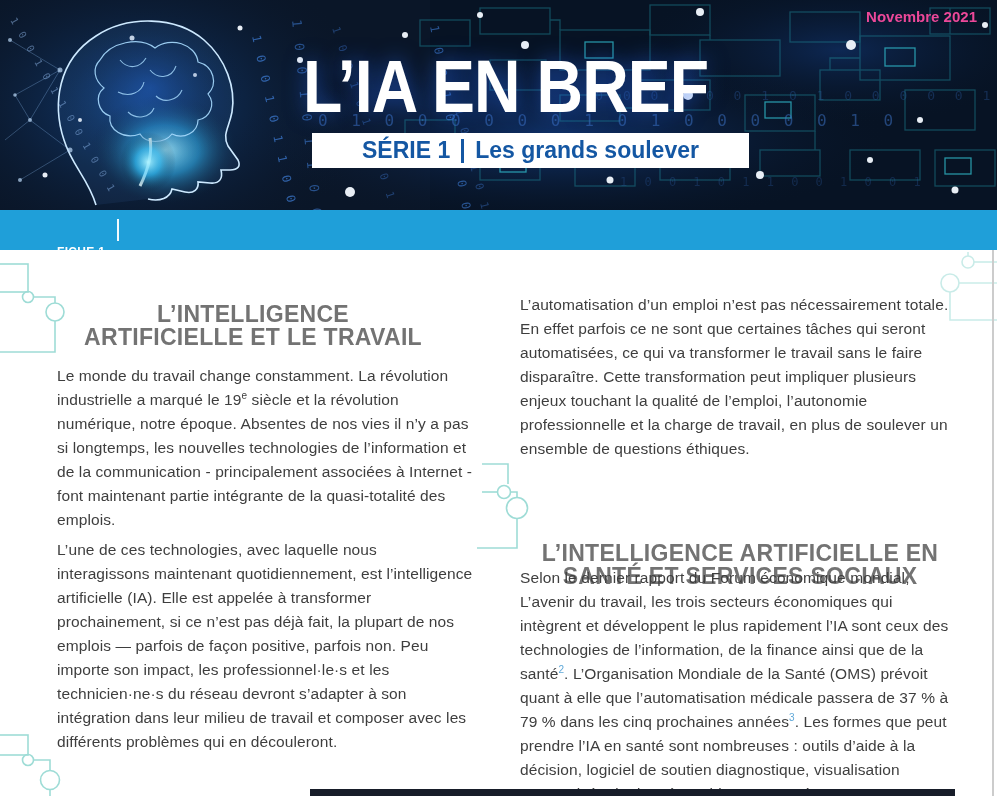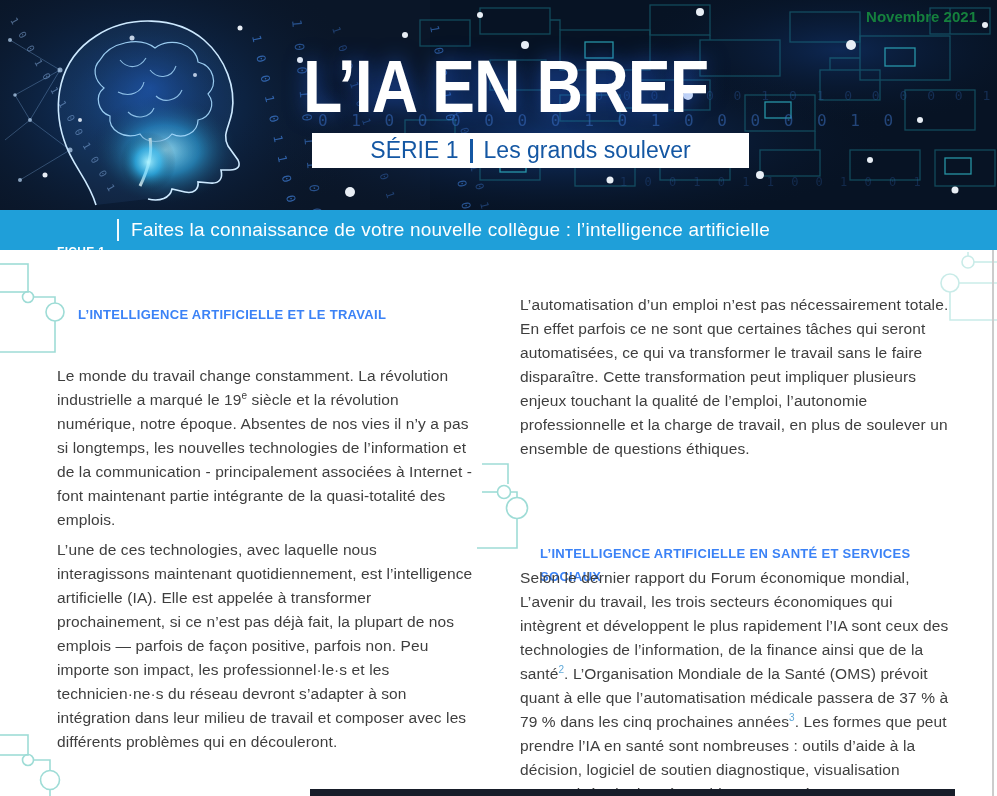--- a/index.html
+++ b/index.html
@@ -19,43 +19,43 @@
     position:absolute; left:303px; top:44px;
     font-size:70px; font-weight:800; color:#ffffff;
     letter-spacing:-1px; white-space:nowrap;
     transform:scale(0.92,1.06); transform-origin:left top;
     text-shadow:0 0 22px rgba(40,110,255,0.55);
   }
   .series-box {
     position:absolute; left:312px; top:133px; width:437px; height:35px;
     background:#ffffff; display:flex; align-items:center; justify-content:center;
   }
-  .series-box .lbl { font-size:23px; font-weight:400; color:#1457a3; letter-spacing:0; }
+  .series-box .lbl { font-size:23px; font-weight:700; color:#1457a3; letter-spacing:0; }
   .series-sep { width:3px; height:24px; background:#1457a3; margin:0 11px; }
   .date {
     position:absolute; right:20px; top:8px;
-    font-size:15px; font-weight:700; color:#15803d;
+    font-size:15px; font-weight:700; color:#ec4899;
   }
 
   
   #banner {
     position:absolute; left:0; top:210px; width:997px; height:40px;
     background:#1f9fd9; display:flex; align-items:center;
     padding-left:57px; color:#ffffff;
   }
   #banner .b-label { font-size:12px; font-weight:800; letter-spacing:0.3px;margin-top:44px; }
   .banner-sep { width:2px; height:22px; background:#ffffff; margin:0 12px; opacity:0.95; }
   #banner .b-text { font-size:19px; font-weight:400; letter-spacing:0.2px; }
 
   
   #content { position:absolute; left:0; top:250px; width:997px; height:546px; background:#ffffff; }
 
   .heading {
-    position:absolute; font-size:13px; font-weight:800; color:#3b82f6;
-    line-height:23px; letter-spacing:0.3px;
+    position:absolute; font-size:23px; font-weight:800; color:#737373;
+    line-height:23px; letter-spacing:0.3px;text-align:center;
   }
   .para {
     position:absolute; font-size:15.5px; line-height:24px; color:#3e3e3e;
     letter-spacing:0.1px;
   }
   .para sup { font-size:10px; vertical-align:super; line-height:0; }
   .fn { color:#5fa8d8; }
   .it { }
 
   .decor { position:absolute; pointer-events:none; }
@@ -198,21 +198,20 @@
       <span class="series-sep"></span>
       <span class="lbl">Les grands soulever</span>
     </div>
 
     <div class="date">Novembre 2021</div>
   </div>
 
   <div id="banner">
     <span class="b-label">FICHE 1</span>
     <span class="banner-sep"></span>
-    <span class="b-text">Faites la connaissance de votre nouvelle collègue : l’intelligence artificielle</span>
   </div>
 
   <div id="content">
 
     <svg class="decor" style="left:0; top:6px;" width="80" height="110" viewBox="0 0 80 110">
       <rect x="-6" y="8" width="34" height="28"></rect>
       <circle cx="28" cy="41" r="5.5"></circle>
       <polyline points="34,41 55,41 55,47"></polyline>
       <circle cx="55" cy="56" r="9"></circle>
       <polyline points="55,65 55,96 -4,96"></polyline>

